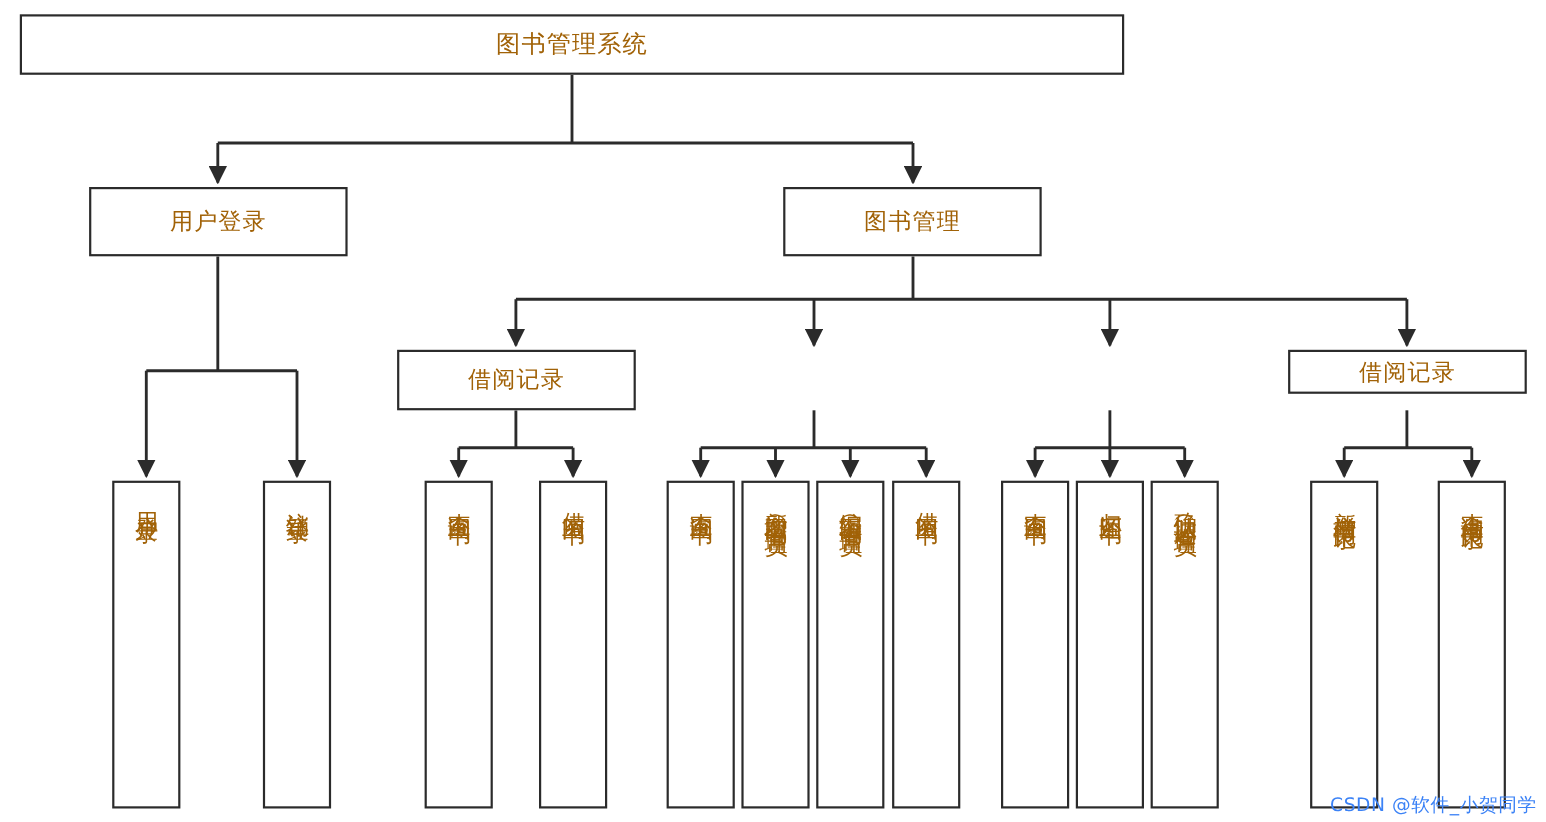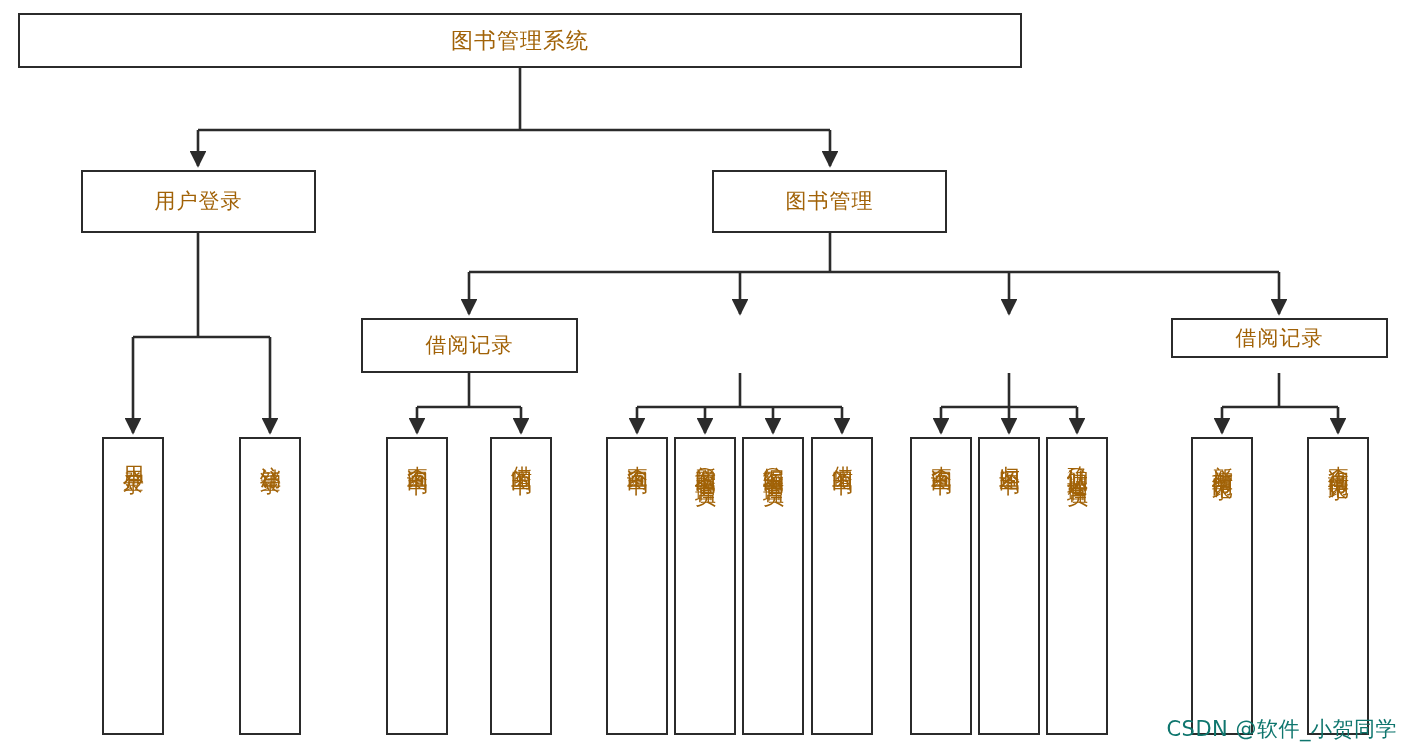--- a/index.html
+++ b/index.html
@@ -56,22 +56,22 @@
     line-height: 1;
     white-space: nowrap;
   }
   .node.root .node-label {
     font-size: 22px;
   }
   #watermark {
     position: absolute;
     right: 8px;
     bottom: 4px;
-    font-size: 21px;
-    color: #0f766e;
+    font-size: 17px;
+    color: #3b82f6;
     letter-spacing: 0.5px;
     white-space: nowrap;
     pointer-events: none;
     margin-left: 24px;
   }
 </style>
 </head>
 <body>
 
 <div id="diagram-canvas">

